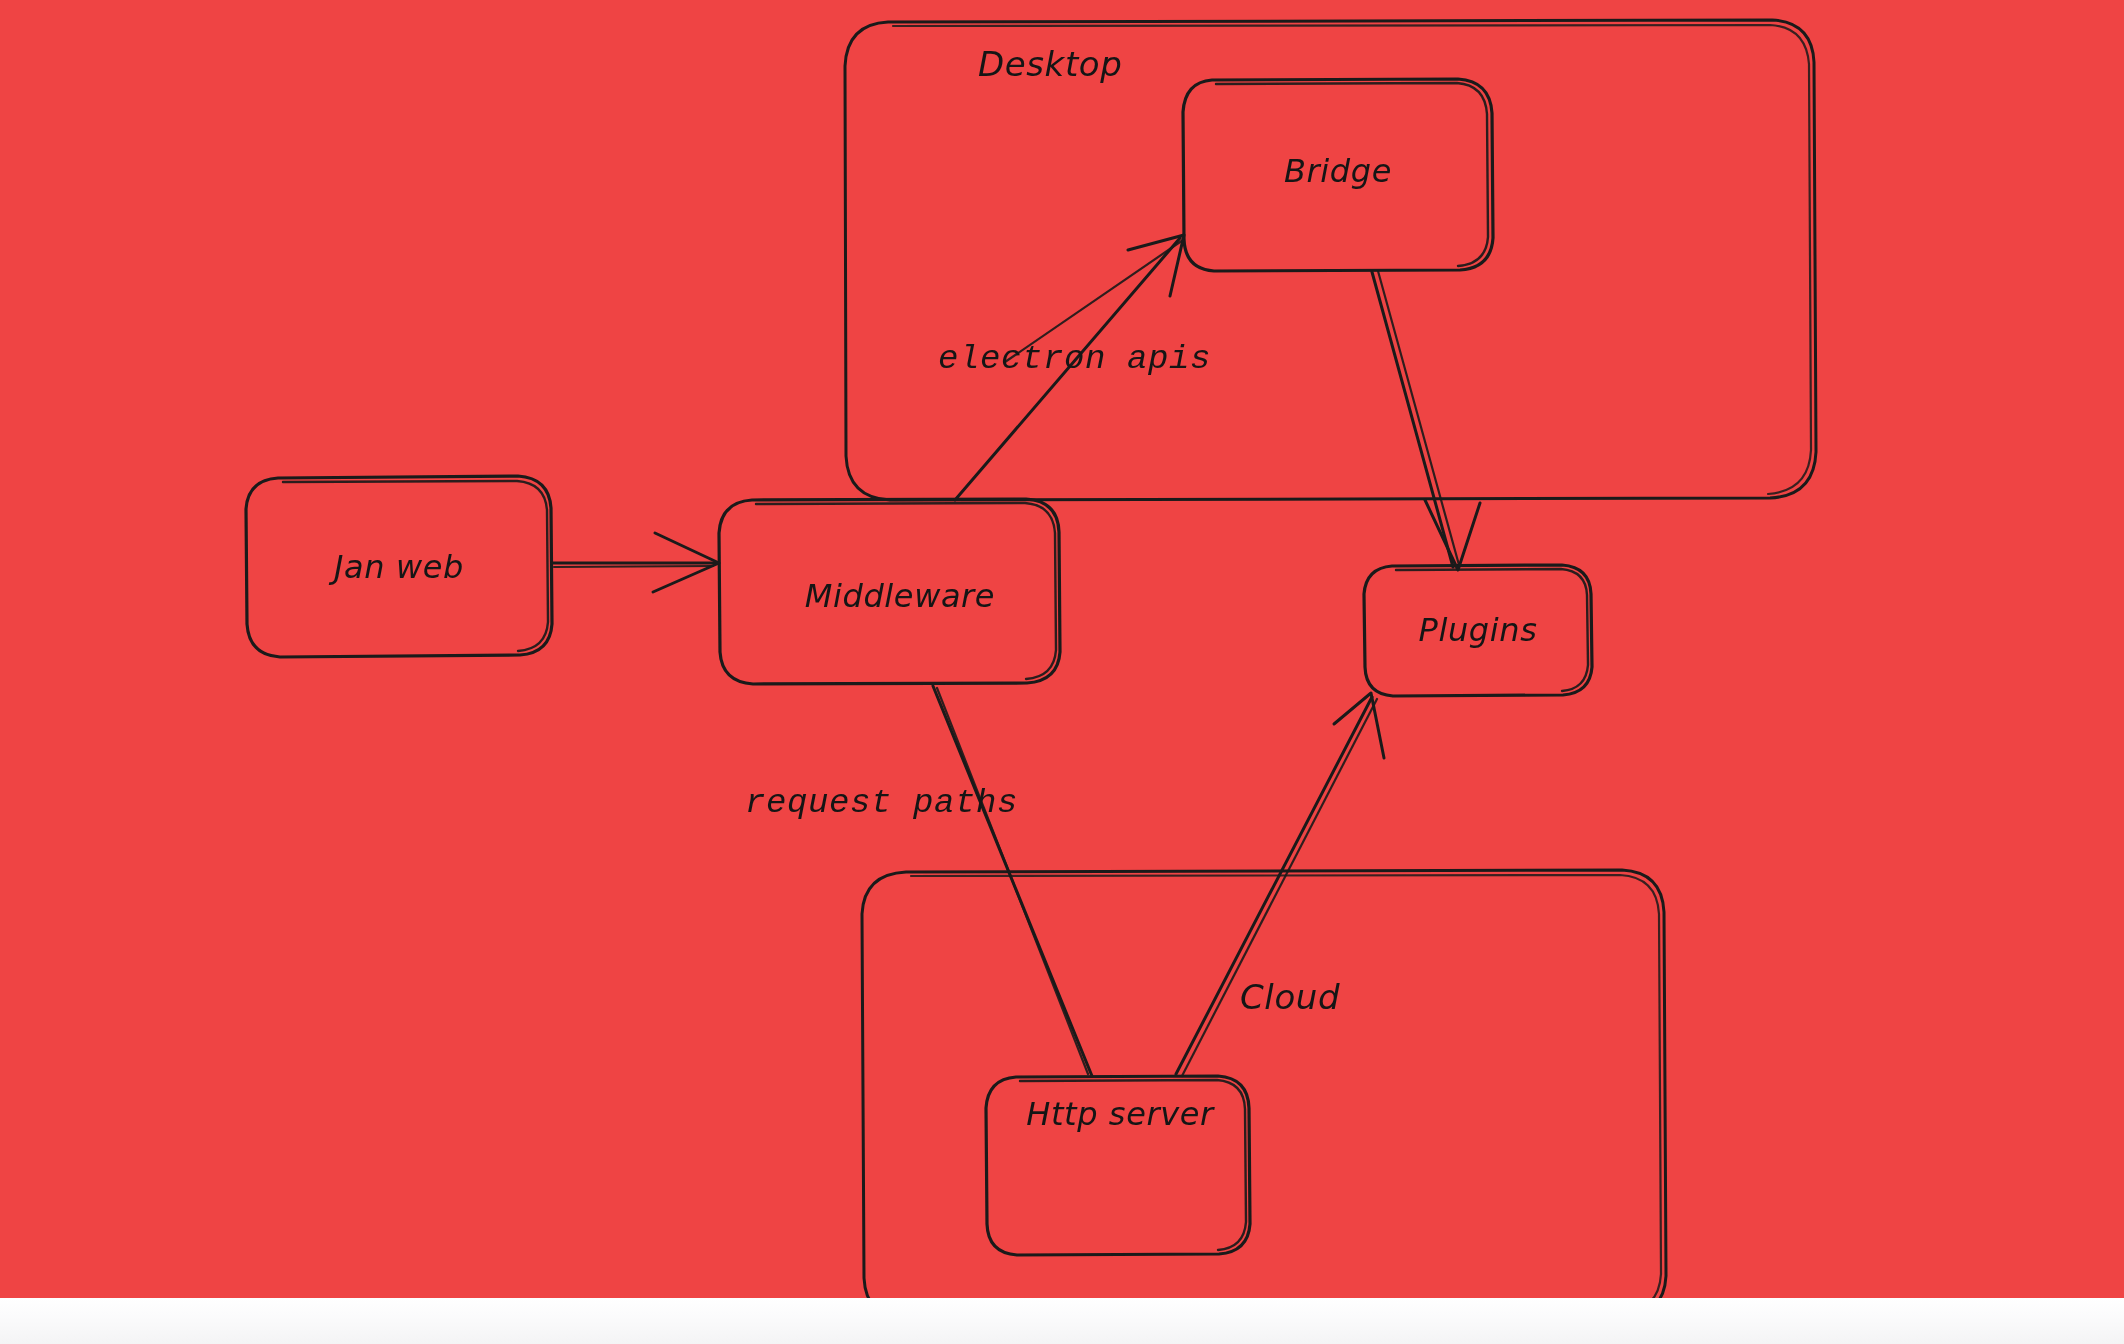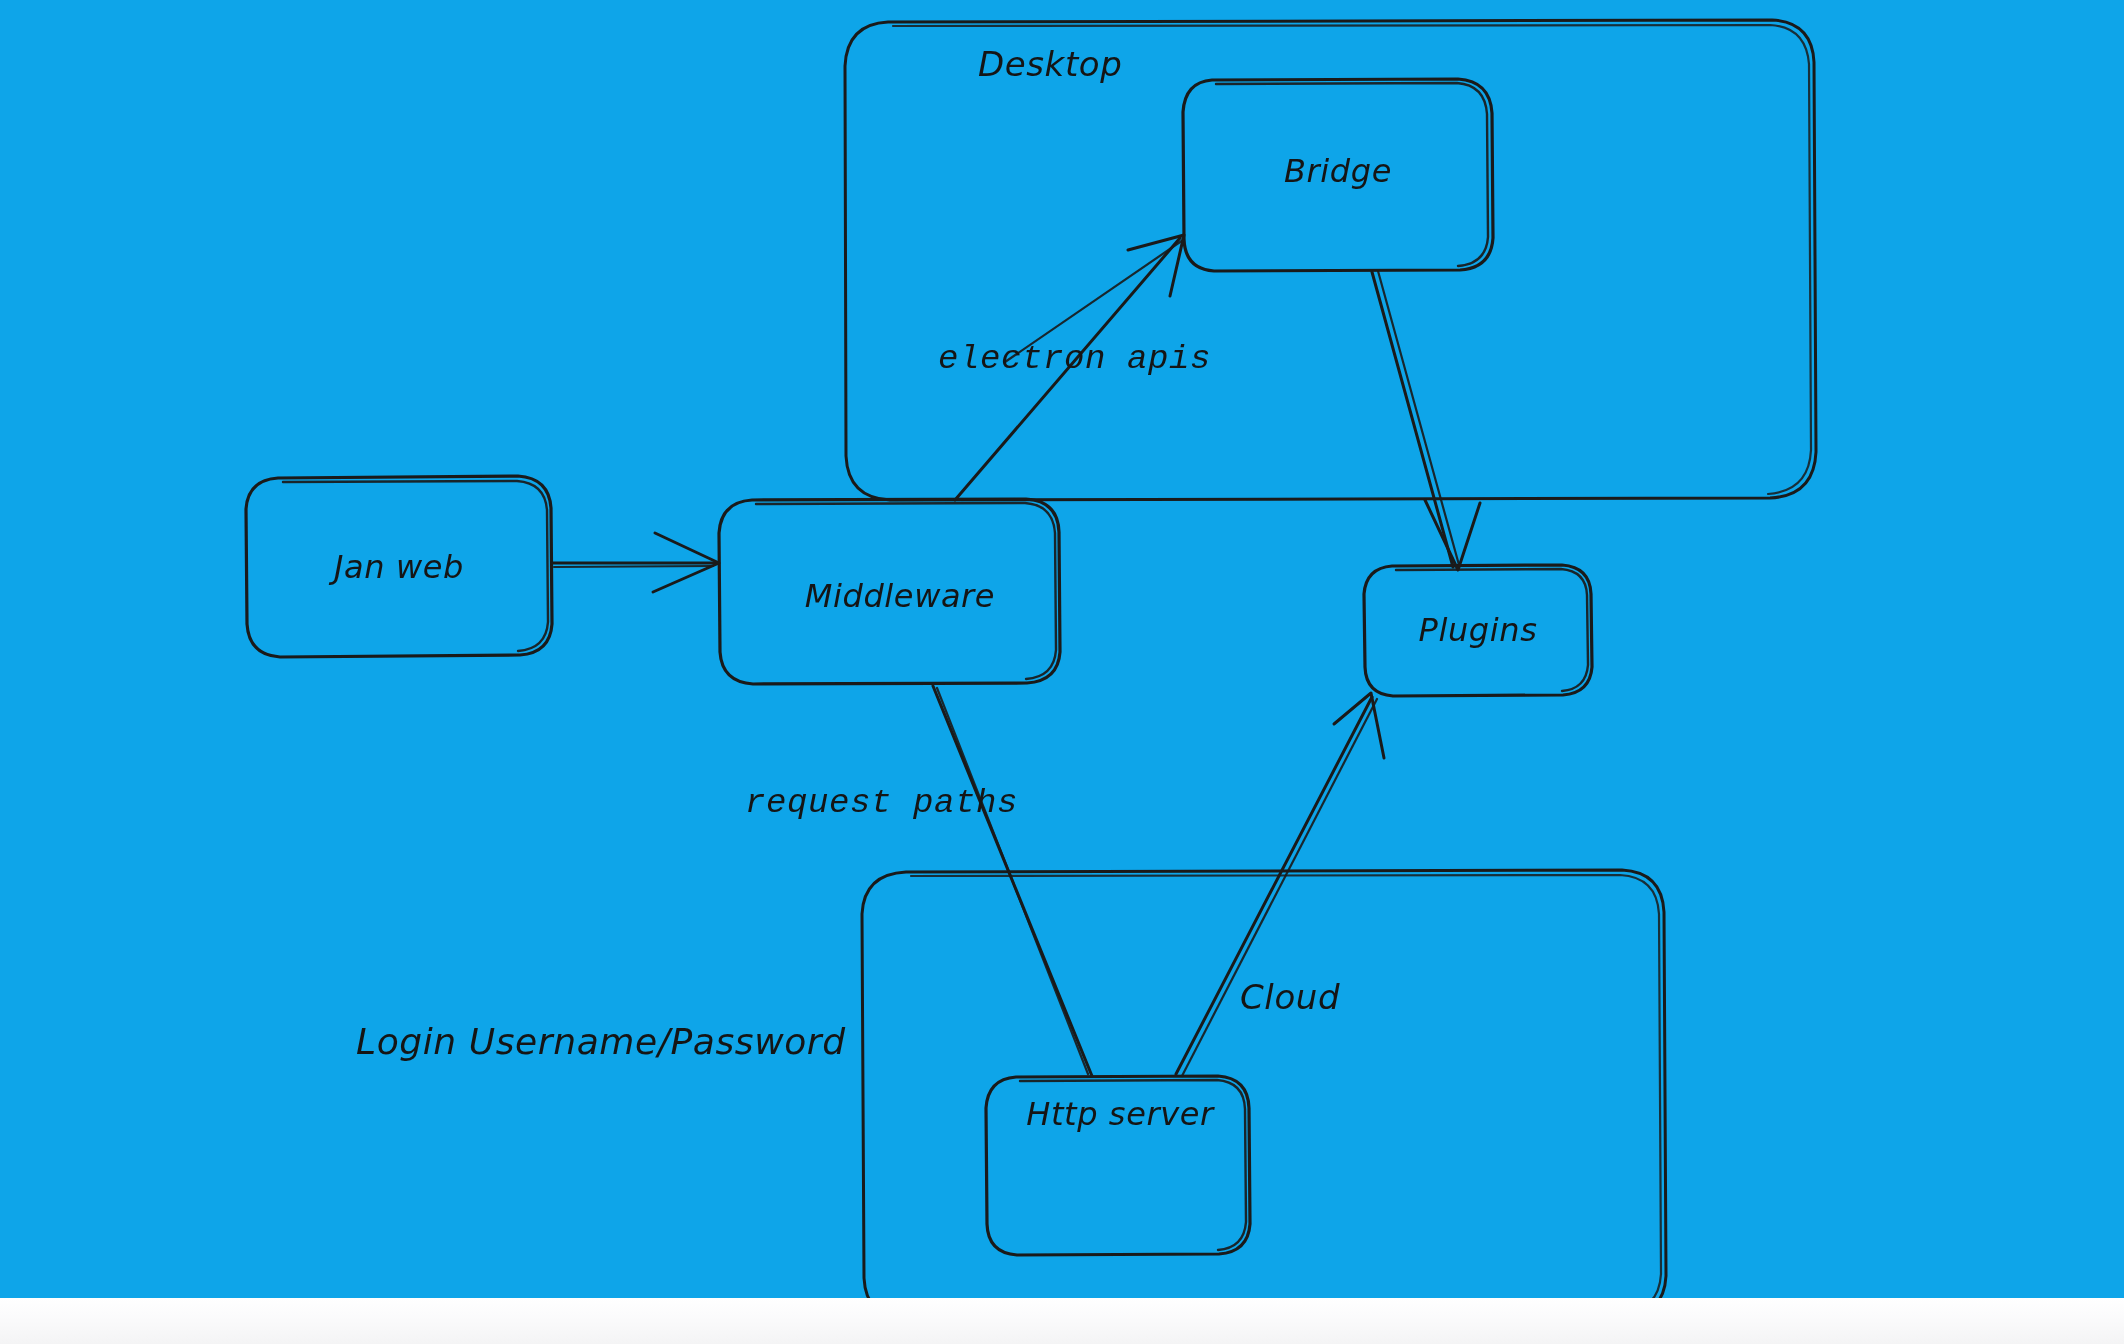--- a/index.html
+++ b/index.html
@@ -4,21 +4,21 @@
 <style>
   html, body {
     margin: 0;
     padding: 0;
     background: #ffffff;
   }
   #canvas {
     position: relative;
     width: 2124px;
     height: 1344px;
-    background: #0ea5e9;
+    background: #ef4444;
     overflow: hidden;
     font-family: "DejaVu Sans", sans-serif;
   }
   #bottom-fade {
     position: absolute;
     left: 0;
     bottom: 0;
     width: 2124px;
     height: 46px;
     background: linear-gradient(to bottom, #ffffff 0%, #fbfbfc 40%, #f4f4f5 100%);
@@ -162,17 +162,16 @@
 
   <div class="label node-label" style="left: 1000px; top: 1095px; width: 240px;">Http server</div>
 
   <div class="label edge-label" style="left: 938px; top: 340px;">electron apis</div>
 
   <div class="label edge-label" style="left: 745px; top: 784px;">request paths</div>
 
   <div class="label container-label" style="left: 1240px; top: 977px;">Cloud</div>
 
 
-  <div class="label note-label" style="left: 356px; top: 1019px;">Login Username/Password</div>
 
   <div id="bottom-fade"></div>
 
 </div>
 
 </body></html>

